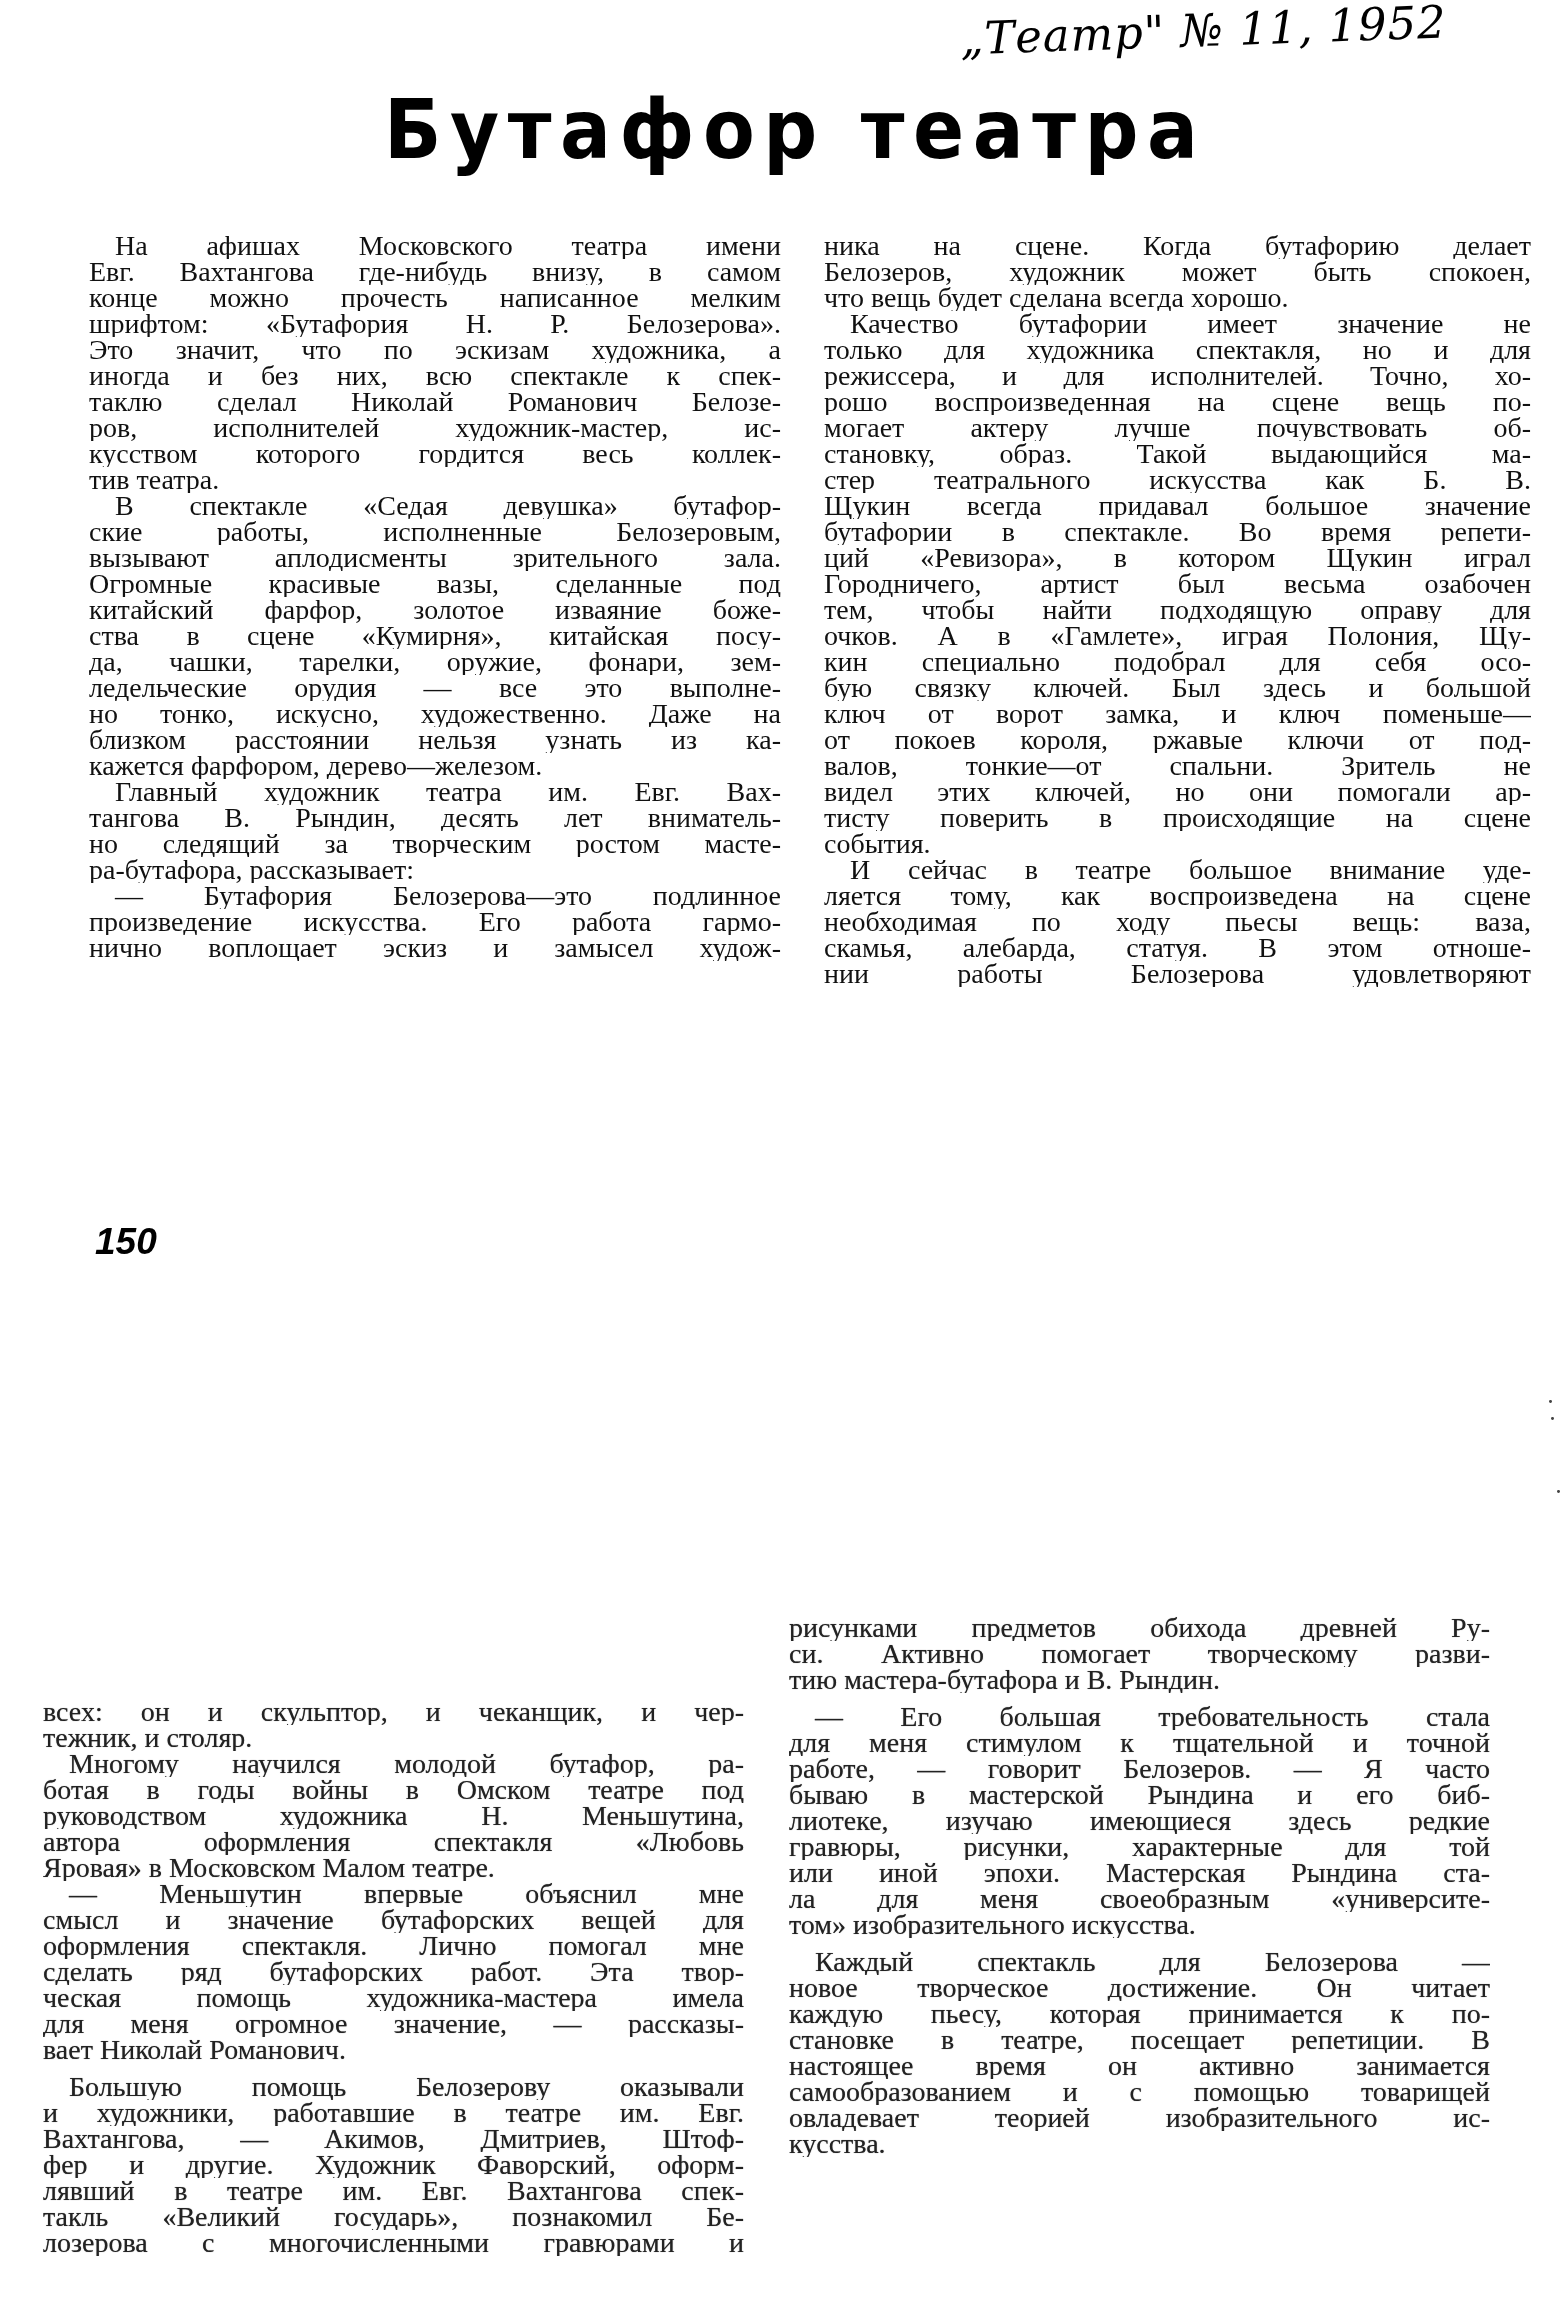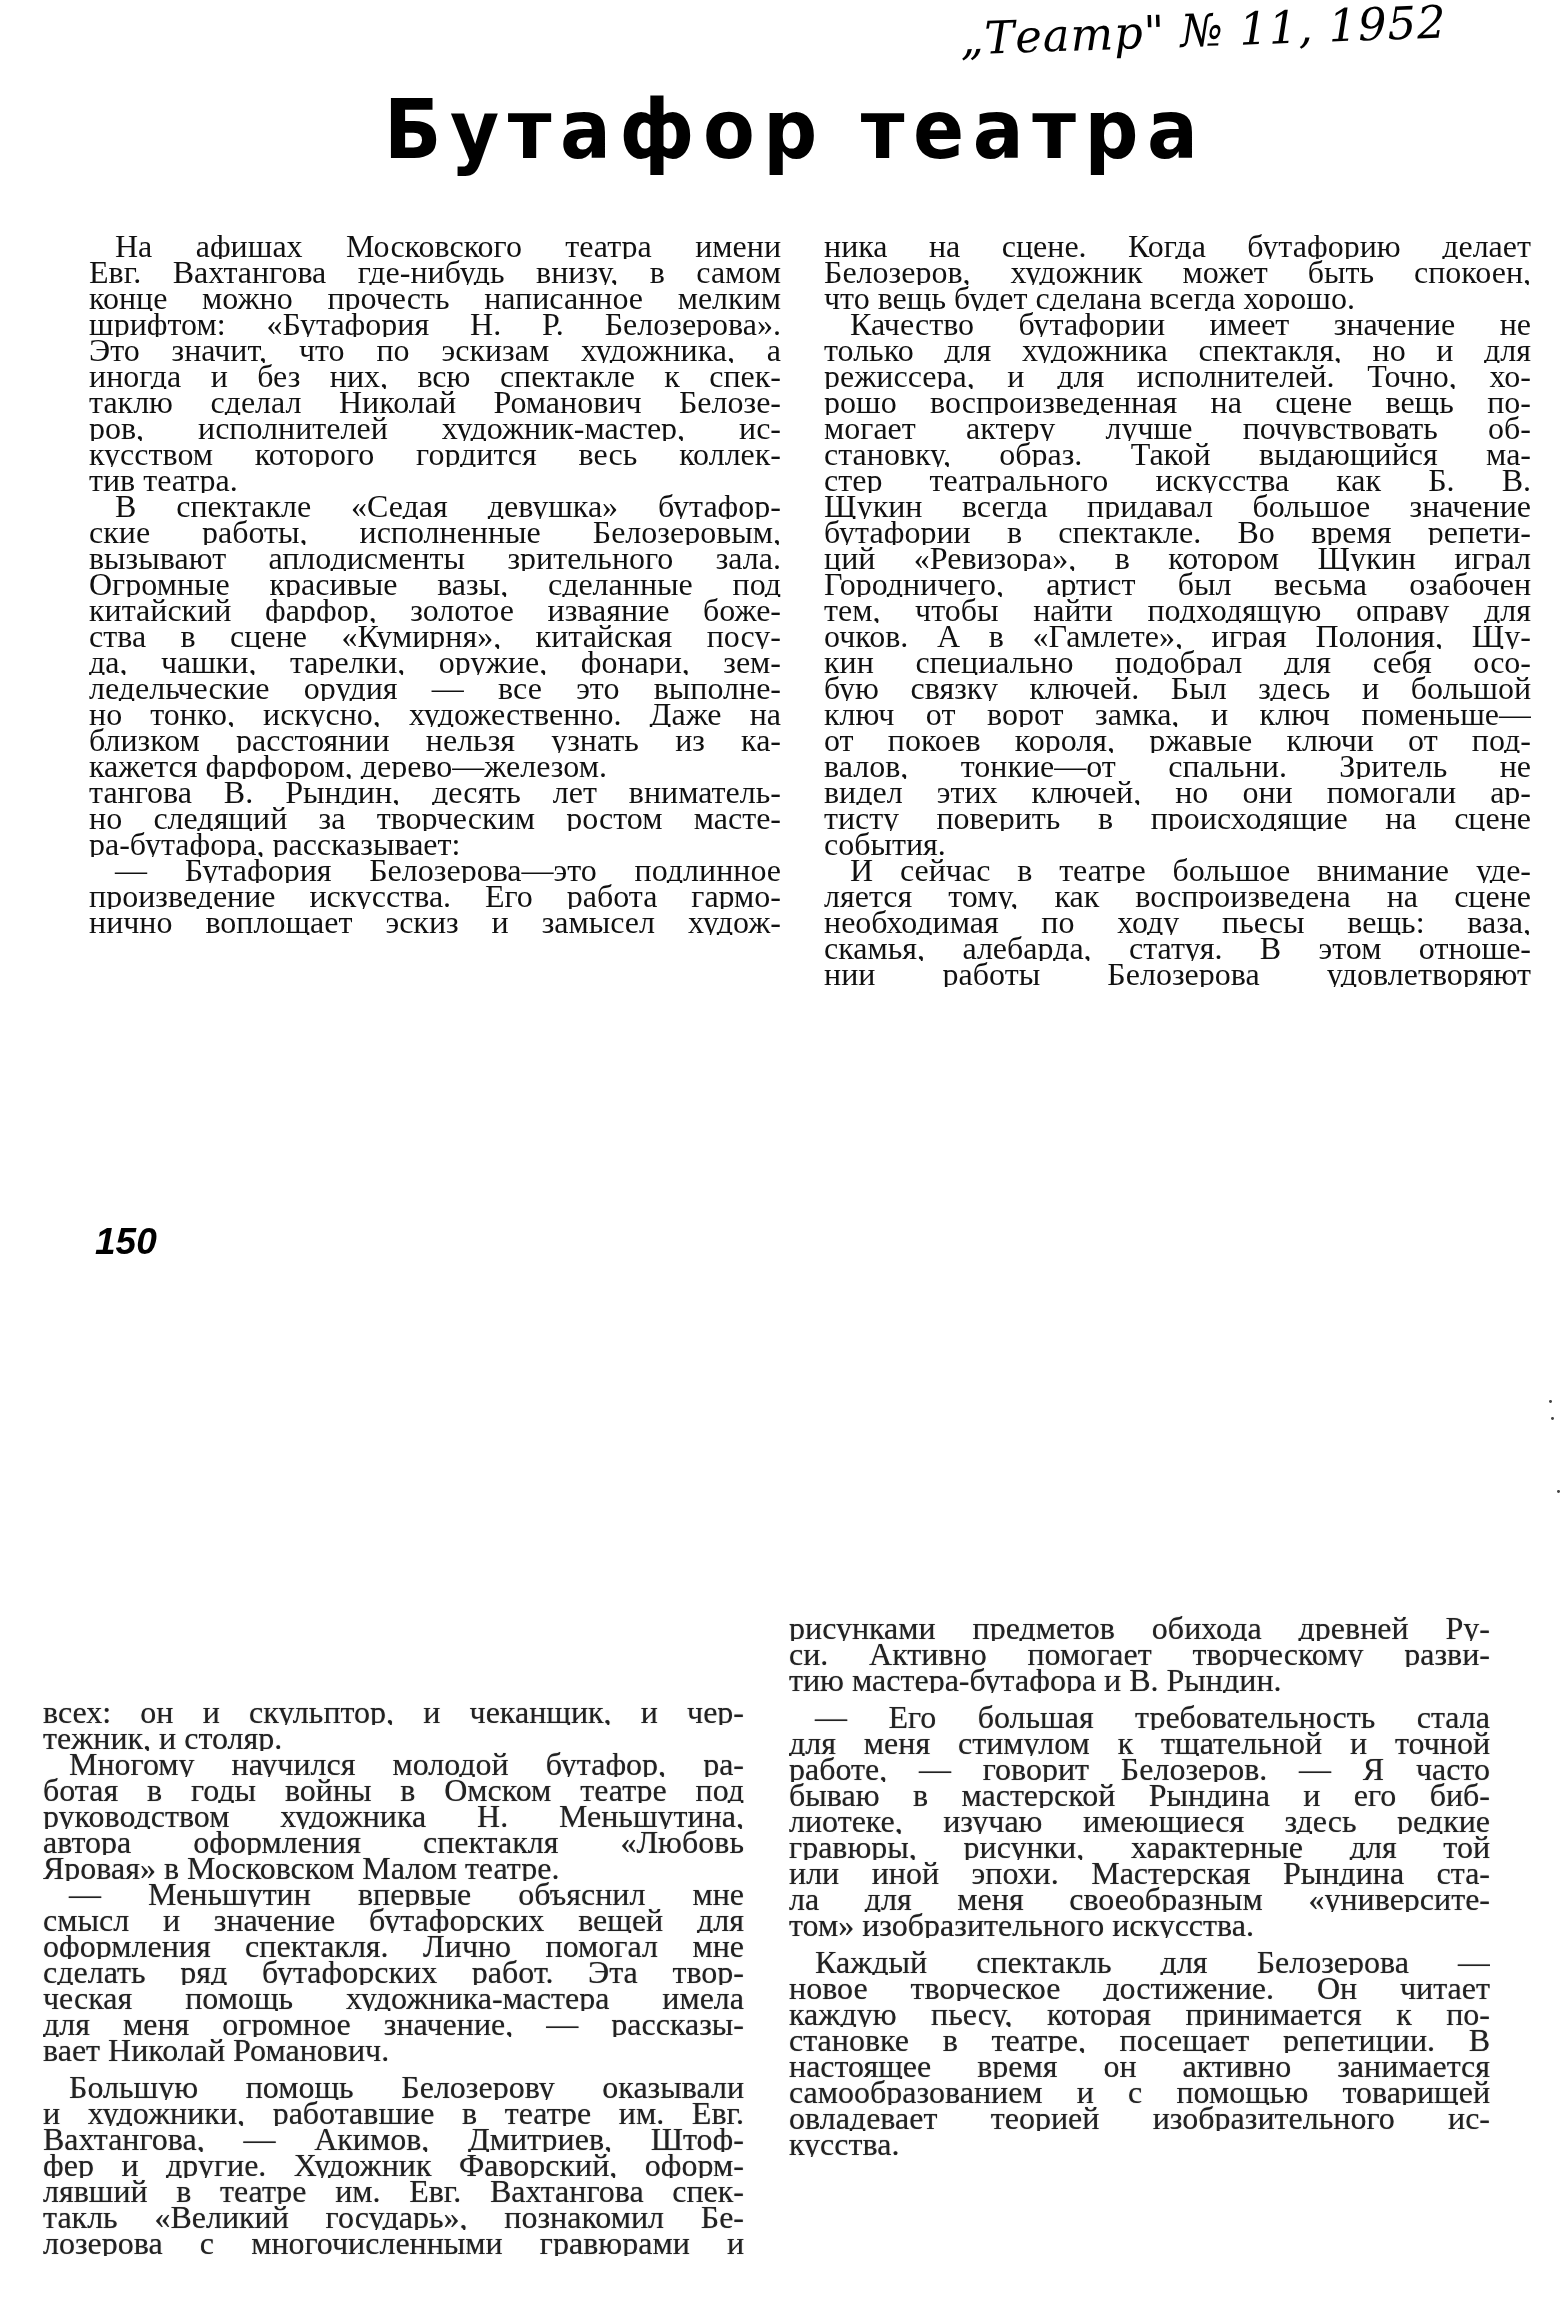--- a/index.html
+++ b/index.html
@@ -15,21 +15,21 @@
     transform: rotate(-2deg);
   }
   .title {
     position: absolute; left: 384px; top: 78px; width: 839px;
     font-family: "DejaVu Sans", sans-serif; font-weight: bold;
     font-size: 82px; letter-spacing: 9.3px; color: #000;
     white-space: nowrap; line-height: 103px;
     transform: scaleX(0.92); transform-origin: left center;
   }
   .col {
-    position: absolute; font-size: 32px; line-height: 26px;
+    position: absolute; font-size: 28px; line-height: 26px;
     text-align: justify; text-align-last: auto;
   }
   .col .line { display: block; text-align: justify; text-align-last: justify; white-space: nowrap; overflow: hidden; height: 26px; }
   .col .line.end { text-align-last: left; }
   .col .line.indent { padding-left: 26px; }
   .gap { height: 11.2px; }
   #top-left  { left: 89px;  top: 233px; width: 692px; }
   #top-right { left: 824px; top: 233px; width: 707px; }
   #bot-left  { left: 43px;  top: 1699px; width: 701px; }
   #bot-right { left: 789px; top: 1615px; width: 701px; }
@@ -63,20 +63,21 @@
     <span class="line">ские работы, исполненные Белозеровым,</span>
     <span class="line">вызывают аплодисменты зрительного зала.</span>
     <span class="line">Огромные красивые вазы, сделанные под</span>
     <span class="line">китайский фарфор, золотое изваяние боже-</span>
     <span class="line">ства в сцене «Кумирня», китайская посу-</span>
     <span class="line">да, чашки, тарелки, оружие, фонари, зем-</span>
     <span class="line">ледельческие орудия — все это выполне-</span>
     <span class="line">но тонко, искусно, художественно. Даже на</span>
     <span class="line">близком расстоянии нельзя узнать из ка-</span>
     <span class="line end">кажется фарфором, дерево—железом.</span>
+    <span class="line indent">Главный художник театра им. Евг. Вах-</span>
     <span class="line">тангова В. Рындин, десять лет вниматель-</span>
     <span class="line">но следящий за творческим ростом масте-</span>
     <span class="line end">ра-бутафора, рассказывает:</span>
     <span class="line indent">— Бутафория Белозерова—это подлинное</span>
     <span class="line">произведение искусства. Его работа гармо-</span>
     <span class="line">нично воплощает эскиз и замысел худож-</span>
   </div>
 <div class="col" id="top-right">
     <span class="line">ника на сцене. Когда бутафорию делает</span>
     <span class="line">Белозеров, художник может быть спокоен,</span>

